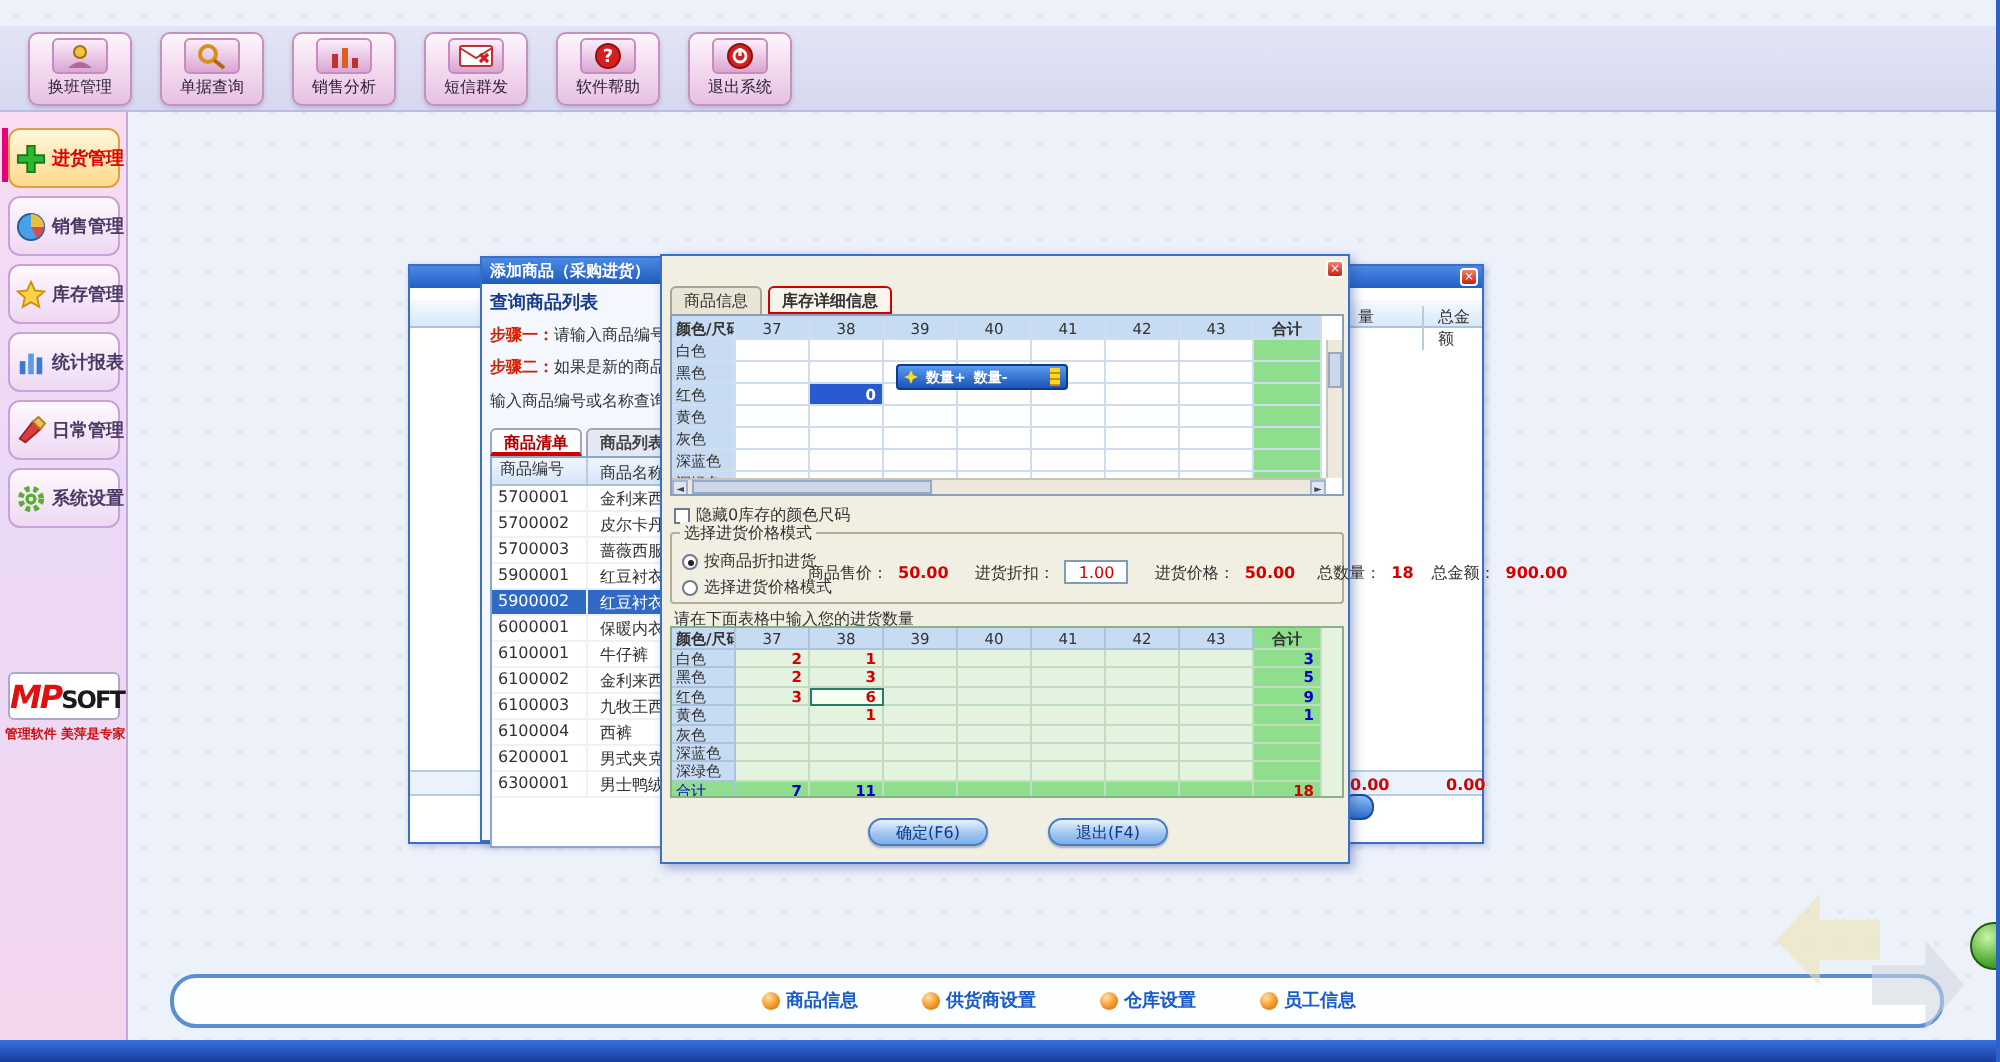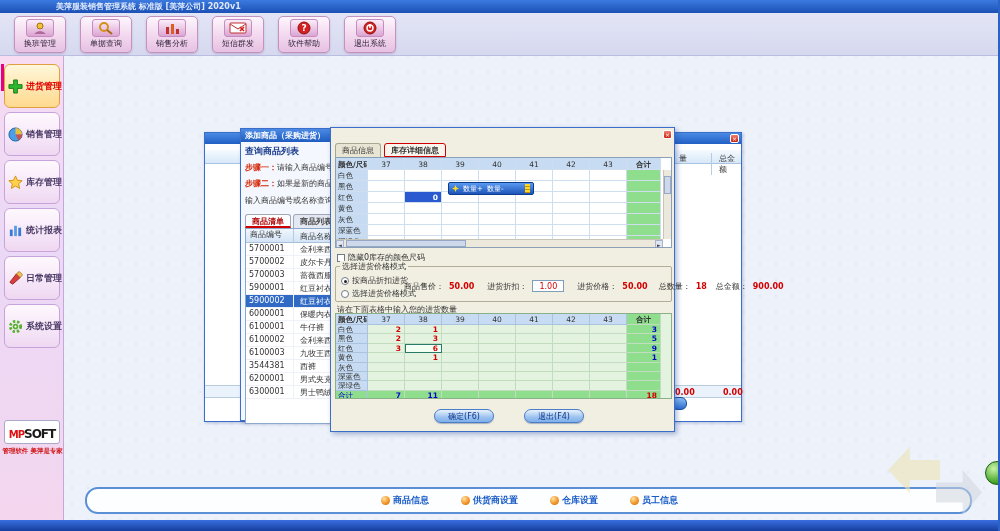--- a/index.html
+++ b/index.html
@@ -25,29 +25,29 @@
     box-shadow:0 1px 2px rgba(120,60,120,.25); cursor:pointer; }
   .tbtn-icon { width:28px; height:18px; border-radius:3px;
     background:linear-gradient(180deg,#fbeefa,#dba5d2); border:1px solid #c78cbf;
     display:flex; align-items:center; justify-content:center; }
   .tbtn-label { font-size:8px; font-weight:normal; color:#30203a; white-space:nowrap; }
 
   
   .sidebar { position:absolute; left:0; top:56px; width:64px; height:464px;
     background:linear-gradient(180deg,#f8dcf1,#ead9f7 40%,#f4d6ee);
     border-right:1px solid #c6a8d8; padding-top:8px; }
-  .side-item { position:relative; height:44px; margin:0 3px 4px 4px; border:1px solid #c8a2d8; border-radius:6px;
+  .side-item { position:relative; height:30px; margin:0 3px 4px 4px; border:1px solid #c8a2d8; border-radius:6px;
     background:linear-gradient(180deg,#fef9fe,#efd8f2); display:flex; align-items:center; gap:3px;
     padding:0 2px; font-size:9px; font-weight:bold; color:#4a3a66; cursor:pointer; white-space:nowrap; }
   .side-item.selected { background:linear-gradient(180deg,#fff7da,#ffd98e); border-color:#e0a040; color:#e00000; }
   .side-item.selected::before { content:""; position:absolute; left:-4px; top:-1px; width:3px; height:27px; background:#e6007e; }
   .side-icon { width:16px; height:16px; flex:0 0 16px; display:flex; align-items:center; justify-content:center; }
   .logo-box { margin:72px 3px 0 4px; background:#fff; border:1px solid #a9a9c9; border-radius:3px;
     text-align:center; padding:2px 0 1px; }
-  .logo-mp { color:#e01010; font-weight:bold; font-size:10px; letter-spacing:-1px; }
+  .logo-mp { color:#e01010; font-style:italic; font-weight:bold; font-size:16px; letter-spacing:-1px; }
   .logo-soft { color:#1a1a1a; font-weight:bold; font-size:12px; letter-spacing:-1px; }
   .logo-slogan { text-align:center; font-size:7px; color:#d01010; font-weight:bold; margin-top:2px; white-space:nowrap; transform:scale(.92); }
 
   
   .backwin { position:absolute; left:204px; top:132px; width:538px; height:290px; z-index:1;
     background:#fff; border:1px solid #3a6ec8; box-shadow:1px 1px 3px rgba(40,70,140,.3); }
   .bw-title { position:absolute; left:0; top:0; right:0; height:11px;
     background:linear-gradient(180deg,#4a8ae4,#2260c4); }
   .bw-close { position:absolute; right:2px; top:1px; width:9px; height:9px; background:linear-gradient(180deg,#f08070,#cc2010);
     border:1px solid #fff; border-radius:2px; color:#fff; font-size:6px; line-height:7px; text-align:center; cursor:pointer; }
@@ -109,21 +109,21 @@
   .g-size  { width:37px; background:#c7dcf2; text-align:center; padding-top:2px; }
   .g-total-h { width:34px; background:#c7dcf2; text-align:center; padding-top:2px; font-weight:bold; }
   .g-name  { width:32px; background:#c7dcf2; padding:1px 0 0 2px; }
   .g-cell  { width:37px; background:#fff; }
   .g-cell.sel-blue { background:#2a5ad0; color:#fff; text-align:right; padding:1px 3px 0 0; font-weight:bold; }
   .g-totcell { width:34px; background:#8ede8e; }
   .float-bar { position:absolute; left:112px; top:24px; width:86px; height:13px; z-index:4;
     background:linear-gradient(180deg,#5a9af0,#1c54b8); border:1px solid #0c3c90; border-radius:2px;
     display:flex; align-items:center; gap:4px; padding:0 3px; }
   .fb-move { width:7px; height:7px; background:#ffd820; clip-path:polygon(50% 0,65% 35%,100% 50%,65% 65%,50% 100%,35% 65%,0 50%,35% 35%); cursor:move; }
-  .fb-btn { color:#fff; font-size:7px; font-weight:normal; cursor:pointer; white-space:nowrap; }
+  .fb-btn { color:#fff; font-size:7px; font-weight:bold; cursor:pointer; white-space:nowrap; }
   .fb-grip { width:5px; height:9px; background:repeating-linear-gradient(180deg,#ffd820 0 2px,#c89000 2px 3px); margin-left:auto; cursor:pointer; }
   .vscroll { position:absolute; right:0; top:12px; bottom:8px; width:8px; background:#ece8dc; border-left:1px solid #c8c4b8; }
   .vthumb { position:absolute; left:0; top:6px; width:7px; height:18px; background:#cdd8ea; border:1px solid #98a8c4; }
   .sb-arrow { position:absolute; width:8px; height:8px; font-size:5px; line-height:8px; text-align:center;
     color:#445; background:#dfe6f2; border:1px solid #a8b4cc; cursor:pointer; }
   .hscroll { position:absolute; left:0; right:8px; bottom:0; height:8px; background:#ece8dc; border-top:1px solid #c8c4b8; }
   .hthumb { position:absolute; left:10px; top:0; width:120px; height:7px; background:#cdd8ea; border:1px solid #98a8c4; }
 
   .hidezero { position:absolute; left:6px; top:124px; display:flex; align-items:center; gap:3px;
     font-size:8px; color:#333; cursor:pointer; }
@@ -183,23 +183,20 @@
   .arrow-right { position:absolute; left:936px; top:470px; width:46px; height:45px; background:#cfd6df; opacity:.55; z-index:2;
     clip-path:polygon(100% 50%,58% 0,58% 28%,0 28%,0 72%,58% 72%,58% 100%); }
   .quick-btn { position:absolute; left:985px; top:461px; width:24px; height:24px; border-radius:50%; z-index:5;
     background:radial-gradient(circle at 35% 30%,#c8f4a8,#46a428 65%,#2a7a14); border:1px solid #1e5e0e; cursor:pointer; }
 </style>
 </head>
 <body>
 
 <div class="app">
 
-  <div class="titlebar">
-    <span>美萍服装销售管理系统 标准版 [美萍公司] 2020v1</span>
-  </div>
 
   <div class="toolbar" id="toolbar">
       <div class="tbtn">
         <span class="tbtn-icon">
           <svg width="20" height="14" viewBox="0 0 20 14">
             <circle cx="10" cy="5" r="3" fill="#f4c23a" stroke="#a07010"></circle>
             <path d="M4 13 Q10 7 16 13 Z" fill="#b06a9a"></path>
           </svg>
         </span>
         <span class="tbtn-label">换班管理</span>
@@ -383,21 +380,21 @@
             </div>
             <div class="prow">
               <span class="pcode">6100002</span>
               <span class="pname">金利来西裤</span>
             </div>
             <div class="prow">
               <span class="pcode">6100003</span>
               <span class="pname">九牧王西裤</span>
             </div>
             <div class="prow">
-              <span class="pcode">3544381</span>
+              <span class="pcode">6100004</span>
               <span class="pname">西裤</span>
             </div>
             <div class="prow">
               <span class="pcode">6200001</span>
               <span class="pname">男式夹克</span>
             </div>
             <div class="prow">
               <span class="pcode">6300001</span>
               <span class="pname">男士鸭绒服</span>
             </div>

